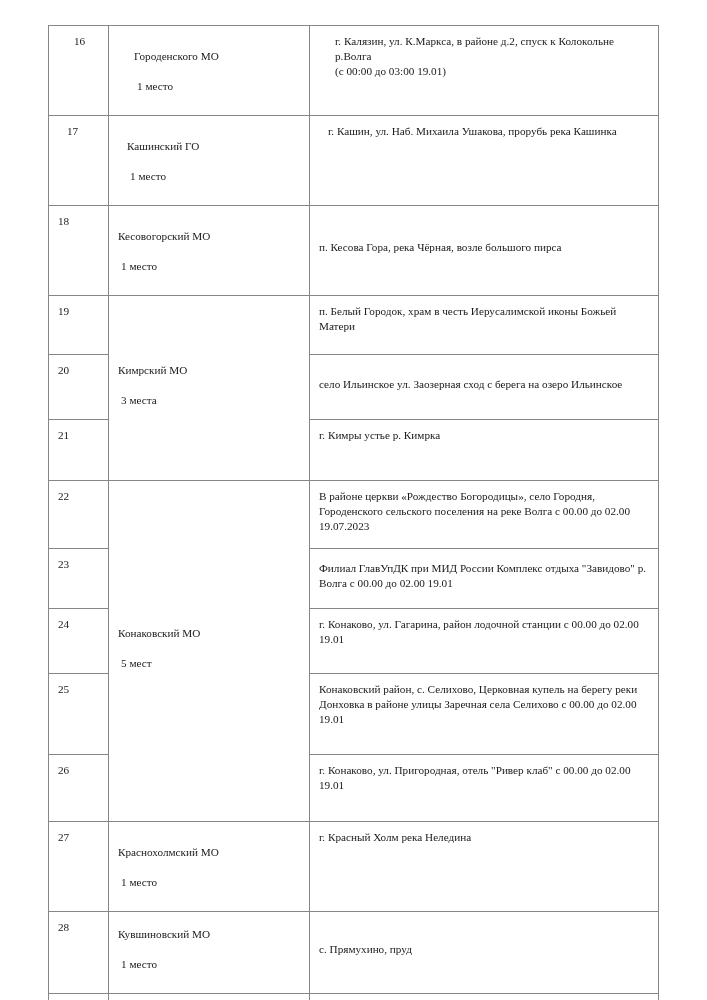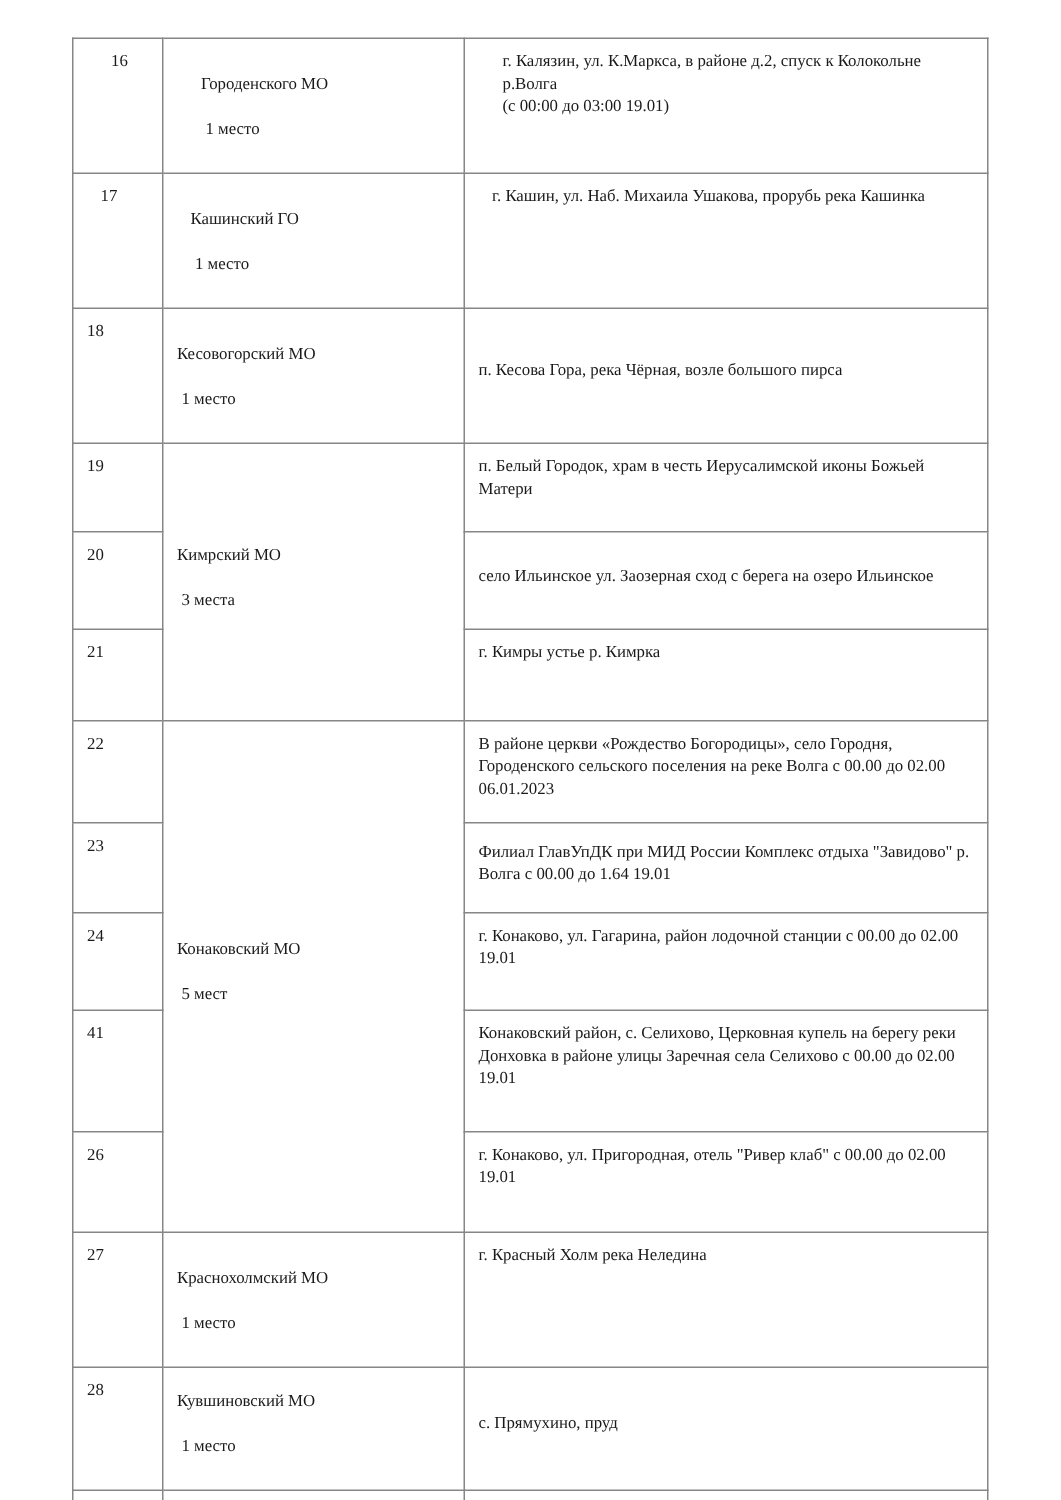--- a/index.html
+++ b/index.html
@@ -159,32 +159,32 @@
           <td class="num">21</td>
           <td class="place">г. Кимры устье р. Кимрка</td>
         </tr>
 
         <tr class="r22">
           <td class="num">22</td>
           <td class="mo mid" rowspan="5">
             <span class="mo-name">Конаковский МО</span>
             <span class="mo-count">5 мест</span>
           </td>
-          <td class="place">В районе церкви «Рождество Богородицы», село Городня, Городенского сельского поселения на реке Волга          с 00.00 до 02.00 06.01.2023</td>
+          <td class="place">В районе церкви «Рождество Богородицы», село Городня, Городенского сельского поселения на реке Волга          с 00.00 до 02.00 19.07.2023</td>
         </tr>
         <tr class="r23">
           <td class="num">23</td>
-          <td class="place mid">Филиал ГлавУпДК при МИД России Комплекс отдыха "Завидово" р. Волга  с 00.00 до 1.64 19.01</td>
+          <td class="place mid">Филиал ГлавУпДК при МИД России Комплекс отдыха "Завидово" р. Волга  с 00.00 до 02.00 19.01</td>
         </tr>
         <tr class="r24">
           <td class="num">24</td>
           <td class="place">г. Конаково, ул. Гагарина, район лодочной станции      с 00.00 до 02.00 19.01</td>
         </tr>
         <tr class="r25">
-          <td class="num">41</td>
+          <td class="num">25</td>
           <td class="place">Конаковский район, с. Селихово,  Церковная купель на берегу реки Донховка в районе улицы Заречная села Селихово  с 00.00 до 02.00 19.01</td>
         </tr>
         <tr class="r26">
           <td class="num">26</td>
           <td class="place">г. Конаково, ул. Пригородная, отель "Ривер клаб" с 00.00 до 02.00 19.01</td>
         </tr>
 
         <tr class="r27">
           <td class="num">27</td>
           <td class="mo">

